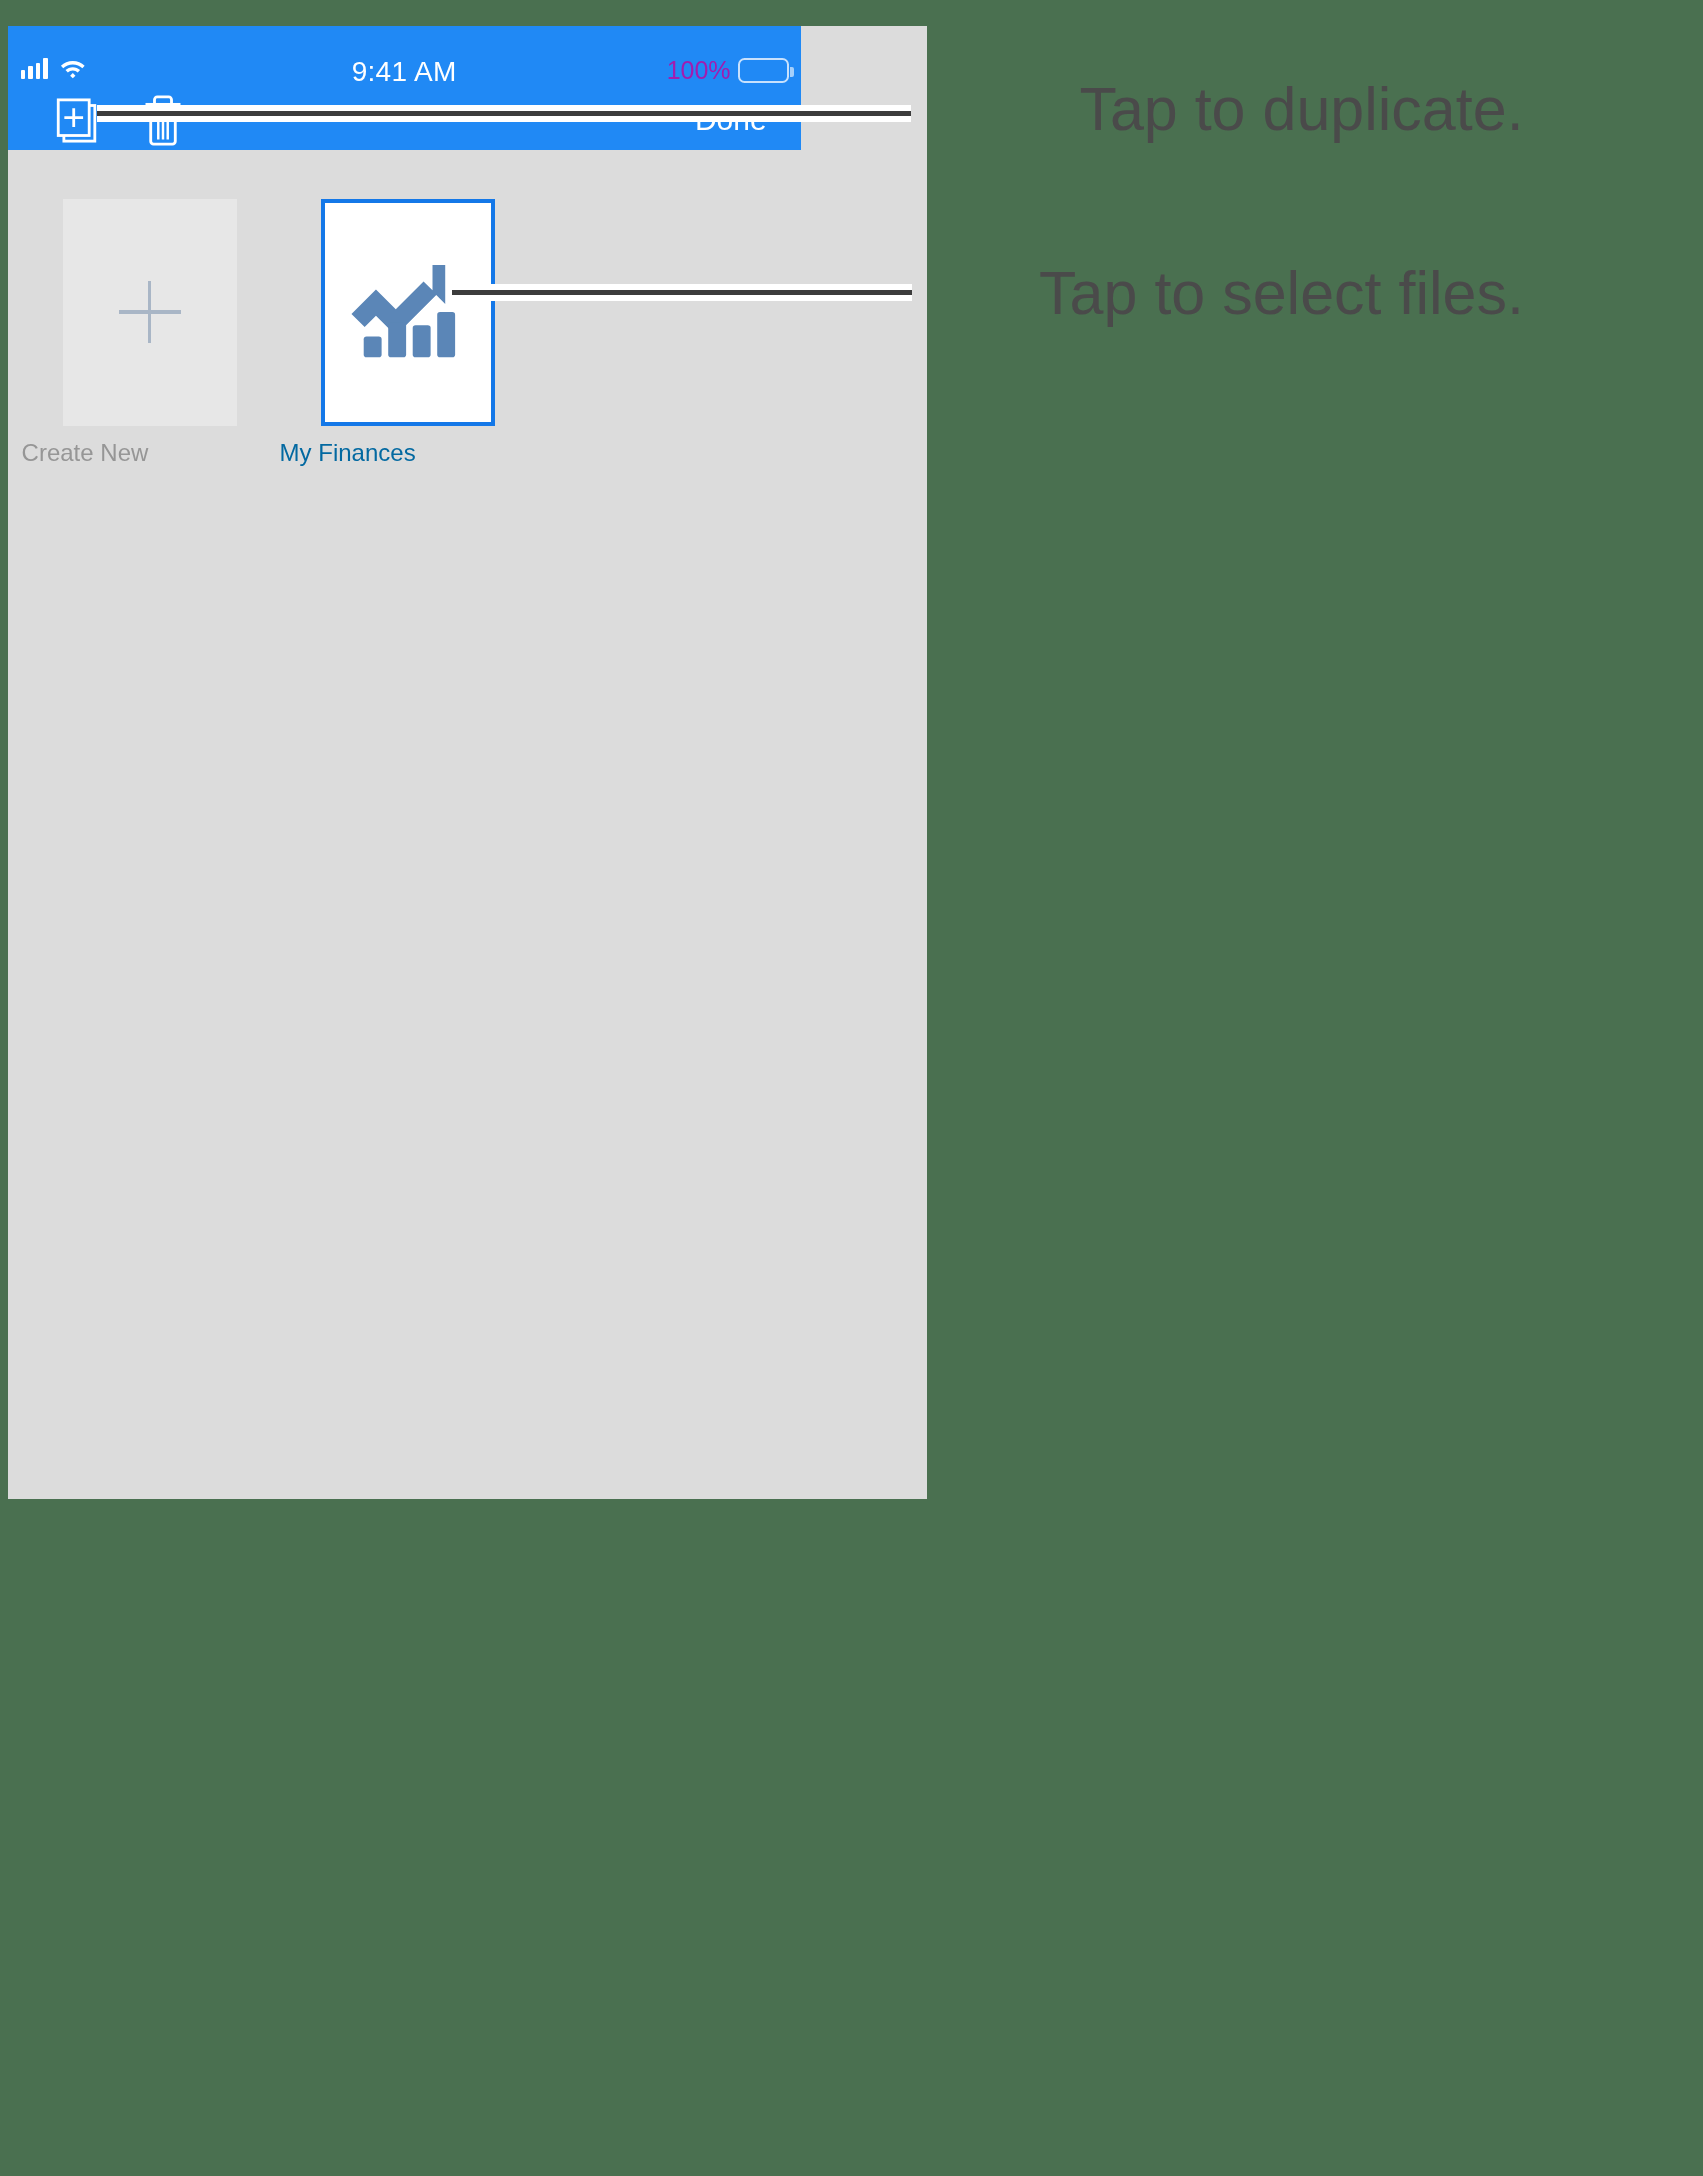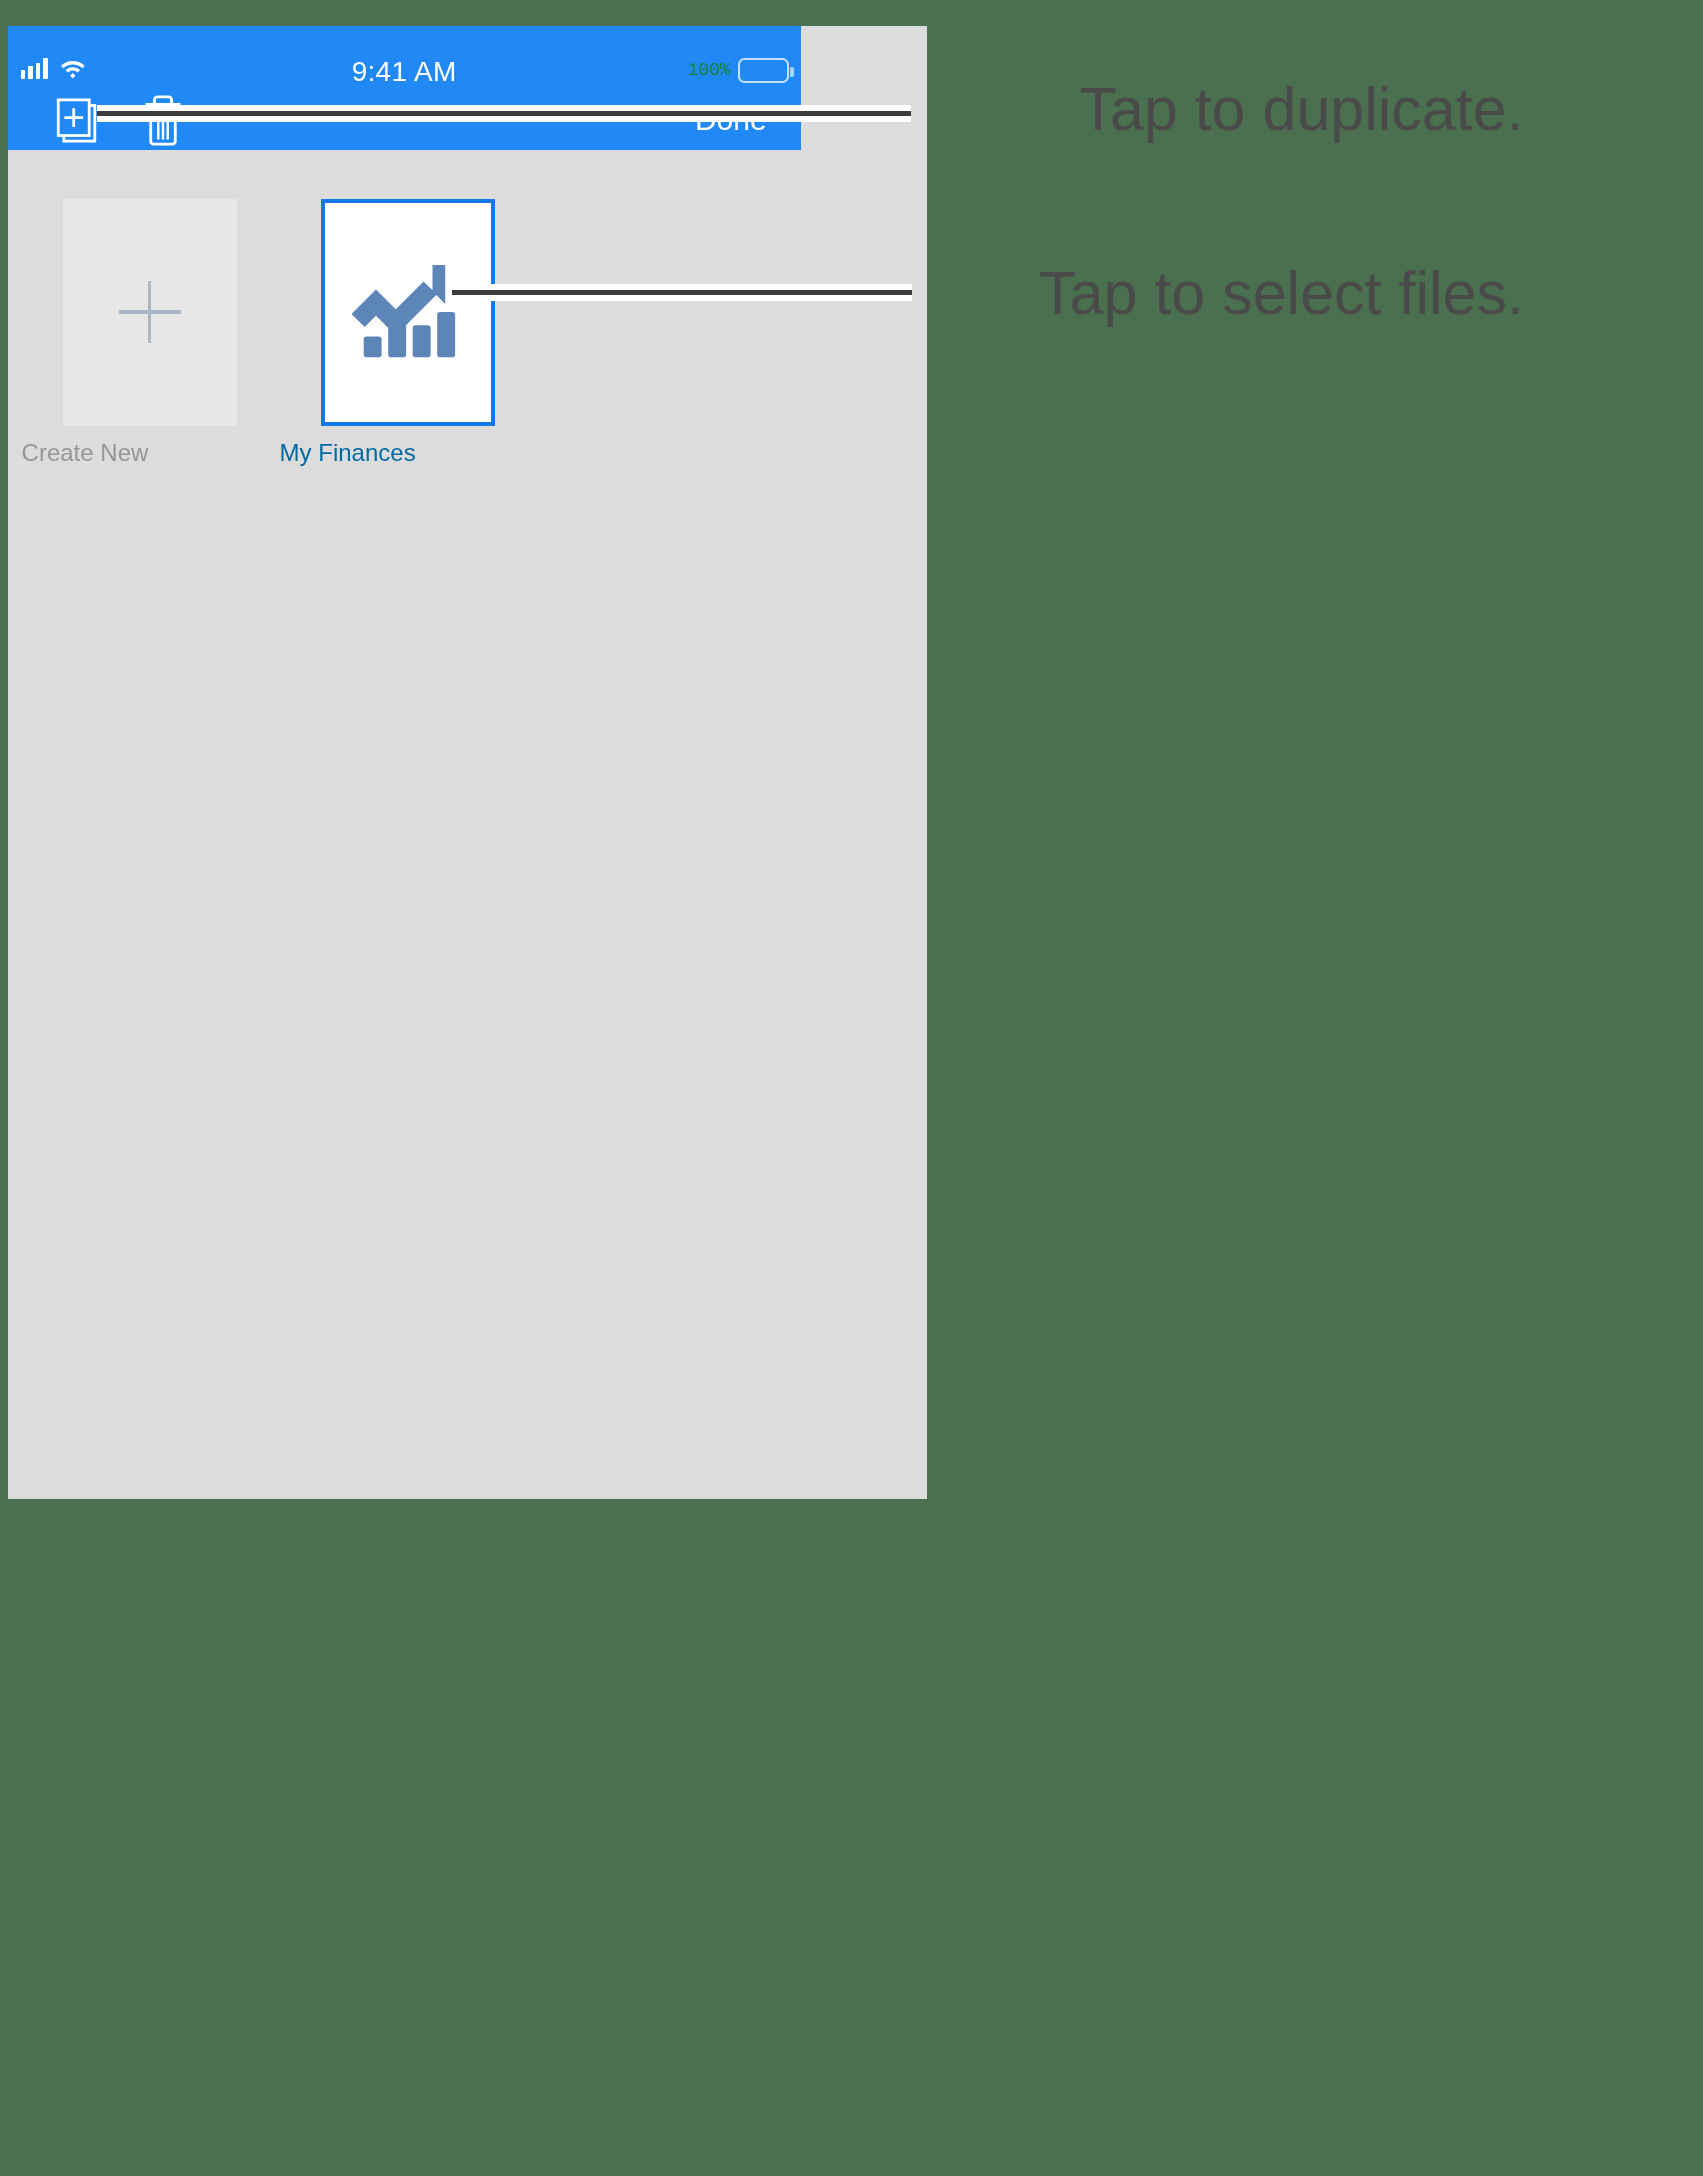--- a/index.html
+++ b/index.html
@@ -18,21 +18,21 @@
   .bars i{display:block;width:4.7px;background:#fff;border-radius:0.9px;}
   .bars i:nth-child(1){height:8.5px;}
   .bars i:nth-child(2){height:12.3px;}
   .bars i:nth-child(3){height:16px;}
   .bars i:nth-child(4){height:21px;}
   #wifi{position:relative;width:25.6px;height:21px;}
   #wifi svg{display:block;}
   #sb-time{position:absolute;left:0;top:32px;width:793px;text-align:center;color:#fff;
            font-size:28px;line-height:28px;letter-spacing:0.3px;}
   #sb-right{position:absolute;right:11.4px;top:31px;display:flex;align-items:center;gap:7.6px;}
-  #battpct{color:#15803d;font-size:18px;line-height:27.4px;font-family:Liberation Mono, monospace;}
+  #battpct{color:#a21caf;font-size:25px;line-height:27.4px;}
   #batt{position:relative;width:51px;height:25.6px;border:2.8px solid rgba(255,255,255,.75);border-radius:6.6px;
         box-sizing:border-box;padding:1.9px;}
   #batt .fill{width:100%;height:100%;background:#fff;border-radius:2.8px;}
   #batt .cap{position:absolute;right:-6.6px;top:7.6px;width:3.8px;height:10.4px;background:rgba(255,255,255,.6);
              border-radius:0 1.9px 1.9px 0;}
 
   
   #toolbar{position:absolute;left:0;top:59px;width:793px;height:65px;}
   #dup{position:absolute;left:47px;top:13.2px;width:44px;height:45px;}
   #trash{position:absolute;left:134px;top:9.5px;width:42px;height:52px;}

